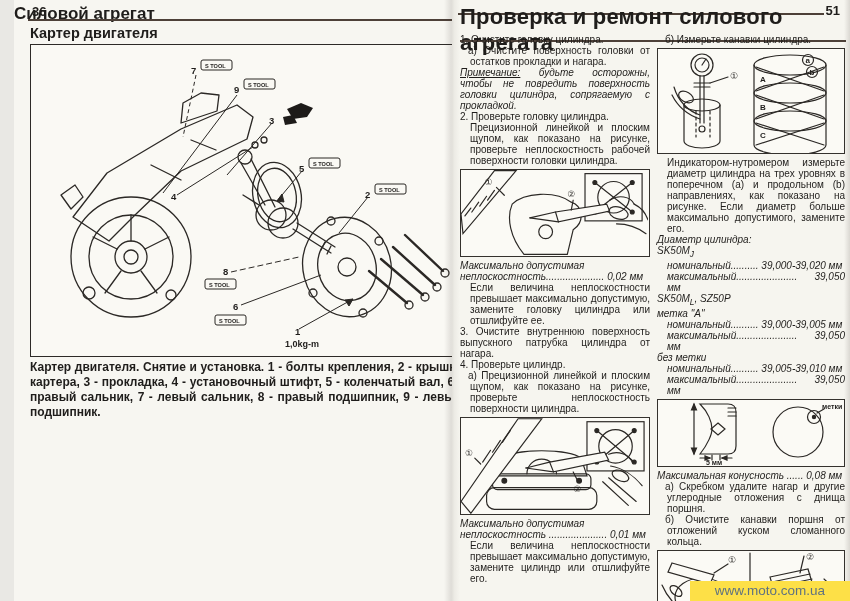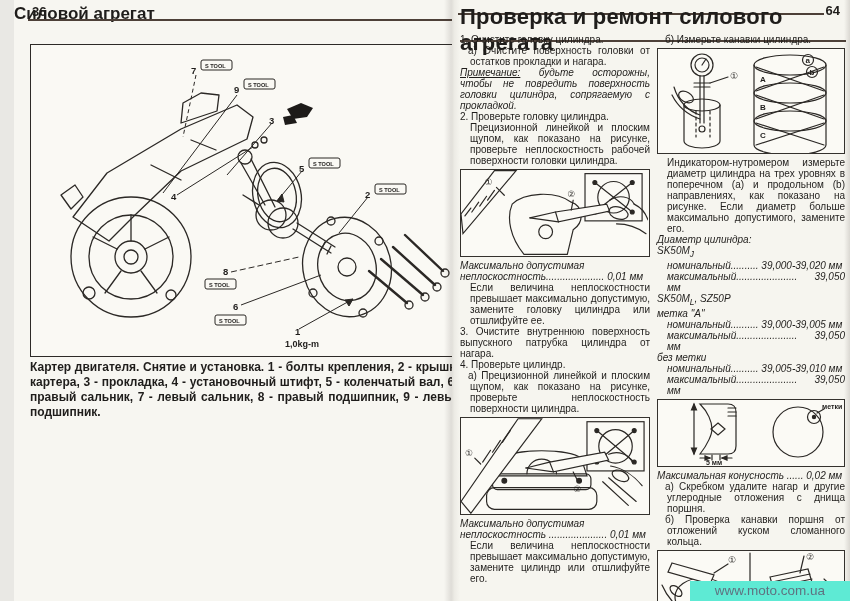--- a/index.html
+++ b/index.html
@@ -32,30 +32,31 @@
   .col-a{left:8px;width:190px;}
   .col-b{left:205px;width:188px;}
   .col p{margin:0;}
   p.ind{padding-left:10px;}
   p.hang{padding-left:10px;text-indent:-2px;}
   .note{font-style:italic;}
   .note .u{text-decoration:underline;}
   .spec{font-style:italic;}
   .fig{border:1.5px solid #34312d;background:#fbfaf5;margin:3px 0;line-height:0;}
   svg text{font-family:"Liberation Sans",sans-serif;}
-  .wm{position:absolute;right:0;bottom:0;width:160px;height:20px;background:#5eead4;
+  .wm{position:absolute;right:0;bottom:0;width:160px;height:20px;background:#fde047;
       color:#5f7280;font-size:13.5px;line-height:20px;text-align:center;z-index:9;}
 </style>
 </head>
 <body>
 
 <div class="page page-left">
   <div class="pn-left">36</div>
   <div class="hdr-left">Силовой агрегат</div>
   <div class="rule-l1"></div>
+  <div class="sect-title">Картер двигателя</div>
 
   <div class="diagram-box">
     <svg width="425" height="308" viewBox="0 0 425 308">
       <g stroke="#2b2825" fill="none" stroke-width="1.3" stroke-linejoin="round" stroke-linecap="round">
 
         <circle cx="100" cy="212" r="60"></circle>
         <circle cx="100" cy="212" r="42"></circle>
         <circle cx="100" cy="212" r="16"></circle>
         <circle cx="100" cy="212" r="7"></circle>
         <line x1="100" y1="196" x2="100" y2="170"></line>
@@ -170,21 +171,21 @@
           <text x="188" y="277.5">S TOOL</text>
           </g>
       </g>
     </svg>
   </div>
 
   <div class="caption">Картер двигателя. Снятие и установка. 1 - болты крепления, 2 - крышка картера, 3 - прокладка, 4 - установочный штифт, 5 - коленчатый вал, 6 - правый сальник, 7 - левый сальник, 8 - правый подшипник, 9 - левый подшипник.</div>
 </div>
 
 <div class="page page-right">
-  <div class="pn-right">64</div>
+  <div class="pn-right">51</div>
   <div class="rule-r1"></div>
   <div class="art-title">Проверка и ремонт силового агрегата</div>
   <div class="rule-r2"></div>
 
   <div class="col col-a">
     <p>1. Очистите головку цилиндра.</p>
     <p class="hang">а) Очистите поверхность головки от остатков прокладки и нагара.</p>
     <p class="note"><span class="u">Примечание:</span><span> будьте осторожны, чтобы не повредить поверхность головки цилиндра, сопрягаемую с прокладкой.</span></p>
     <p>2. Проверьте головку цилиндра.</p>
     <p class="ind">Прецизионной линейкой и плоским щупом, как показано на рисунке, проверьте неплоскостность рабочей поверхности головки цилиндра.</p>
@@ -218,21 +219,21 @@
           <line x1="114" y1="30" x2="112" y2="40"></line>
         </g>
         <g font-size="9" fill="#1f1d1b">
           <text x="24" y="15">①</text>
           <text x="108" y="27">②</text>
         </g>
       </svg>
     </div>
 
     <p class="spec">Максимально допустимая</p>
-    <p class="spec">неплоскостность..................... 0,01 мм</p>
+    <p class="spec">неплоскостность..................... 0,02 мм</p>
     <p class="ind">Если величина неплоскостности превышает максимально допустимую, замените головку цилиндра или отшлифуйте ее.</p>
     <p>3. Очистите внутреннюю поверхность выпускного патрубка цилиндра от нагара.</p>
     <p>4. Проверьте цилиндр.</p>
     <p class="hang">а) Прецизионной линейкой и плоским щупом, как показано на рисунке, проверьте неплоскостность поверхности цилиндра.</p>
 
     <div class="fig">
       <svg width="187" height="96" viewBox="0 0 190 96">
         <g stroke="#2b2825" fill="none" stroke-width="1.2" stroke-linecap="round">
           <rect x="128" y="3" width="58" height="50" fill="#fbfaf5"></rect>
           <circle cx="157" cy="28" r="17"></circle>
@@ -357,23 +358,23 @@
           <circle cx="156" cy="17" r="1.6" fill="#2b2825"></circle>
           <line x1="166" y1="9" x2="159" y2="13"></line>
         </g>
         <g font-size="7" font-weight="bold" fill="#1f1d1b">
           <text x="48" y="65">5 мм</text>
           <text x="164" y="9">метки</text>
         </g>
       </svg>
     </div>
 
-    <p class="spec">Максимальная конусность ...... 0,02 мм</p>
+    <p class="spec">Максимальная конусность ...... 0,08 мм</p>
     <p class="hang">а) Скребком удалите нагар и другие углеродные отложения с днища поршня.</p>
-    <p class="hang">б) Проверка канавки поршня от отложений куском сломанного кольца.</p>
+    <p class="hang">б) Очистите канавки поршня от отложений куском сломанного кольца.</p>
 
     <div class="fig">
       <svg width="184" height="76" viewBox="0 0 184 76">
         <g stroke="#2b2825" fill="none" stroke-width="1.2" stroke-linecap="round">
           <line x1="92" y1="2" x2="92" y2="74"></line>
 
           <ellipse cx="44" cy="46" rx="27" ry="19"></ellipse>
           <path d="M20,52 A27,13 0 0 0 68,52"></path>
           <path d="M22,57 A27,13 0 0 0 66,57"></path>
           <polygon points="14,12 56,24 52,33 10,21" fill="#fbfaf5"></polygon>

